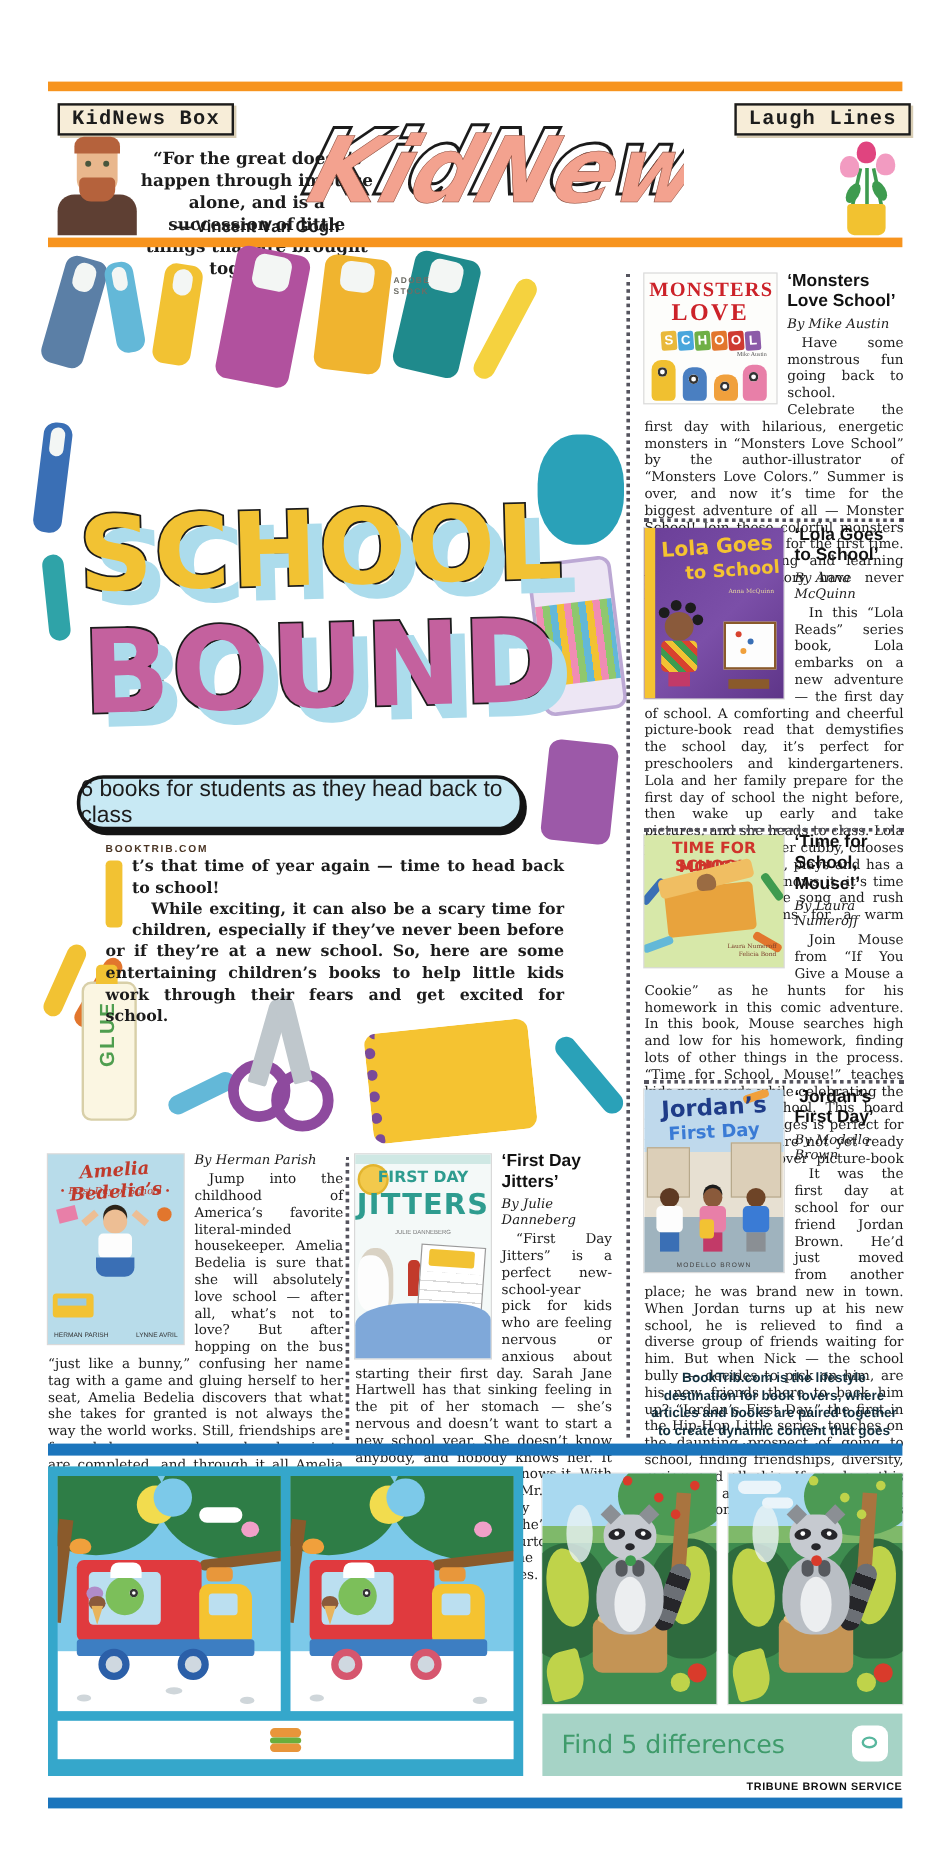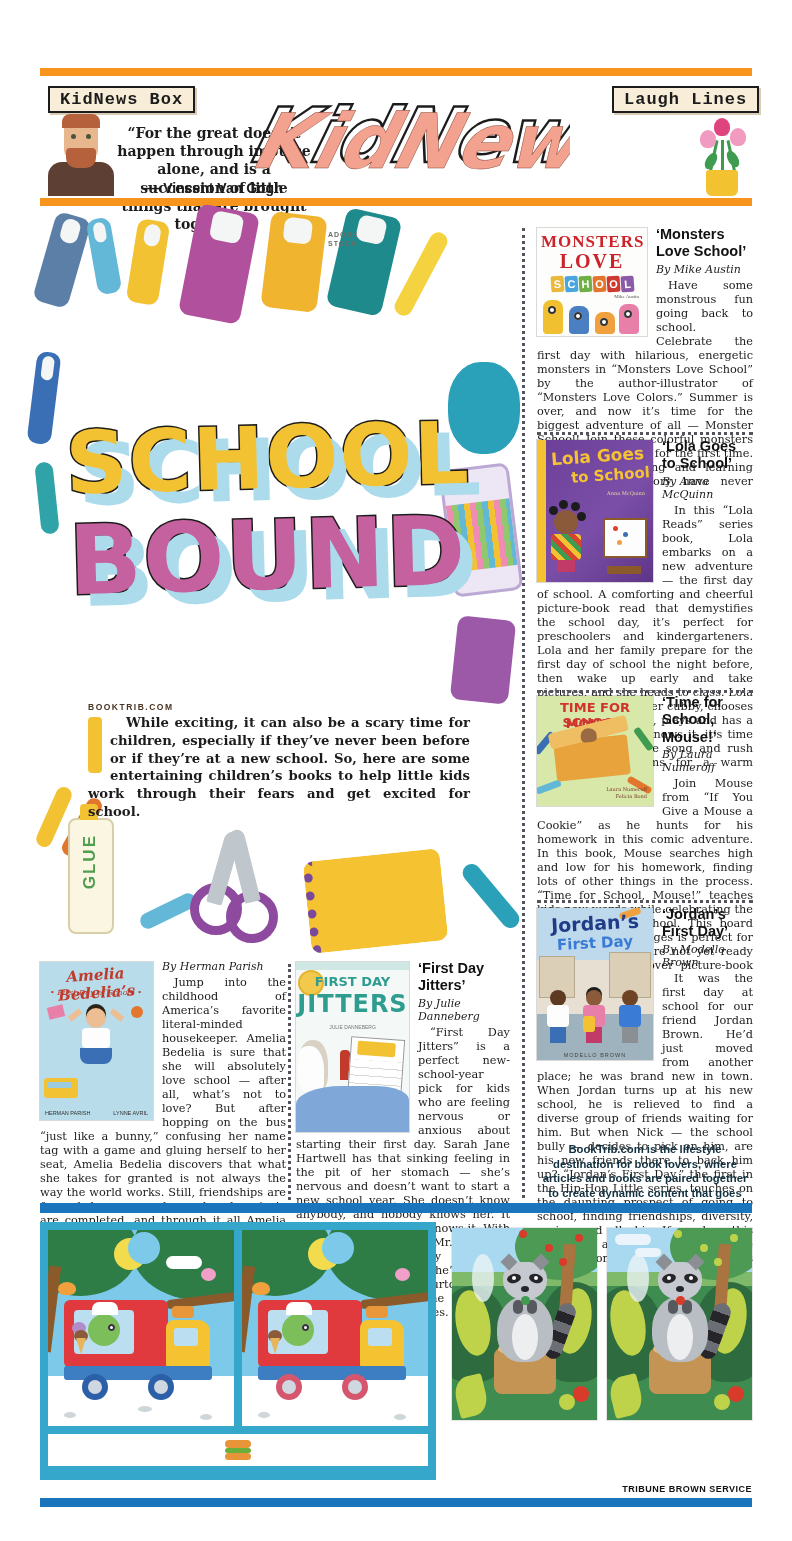--- a/index.html
+++ b/index.html
@@ -387,24 +387,28 @@
     </div>
 
     <div class="credit">
       <div>ADOBE</div>
       <div>STOCK</div>
     </div>
 
     <div class="hl hl1">SCHOOL</div>
     <div class="hl hl2">BOUND</div>
 
+    <div class="subbub">
+      <span>6 books for students as they head back to class</span>
+    </div>
 
     <div class="source">BOOKTRIB.COM</div>
     <div class="intro">
       <span class="dropcap">I</span>
+      <span>t’s that time of year again — time to head back to school!</span>
       <span class="p2">While exciting, it can also be a scary time for children, especially if they’ve never been before or if they’re at a new school. So, here are some entertaining children’s books to help little kids work through their fears and get excited for school.</span>
     </div>
   </div>
 
   <div class="vdots vmain"></div>
   <div class="vdots vbl"></div>
 
   <div class="rightcol">
 
     <div class="review rv0">
@@ -679,16 +683,20 @@
       <div class="rmaskL"></div>
         <div class="rmaskR"></div>
         <div class="reyeL"></div>
         <div class="reyeR"></div>
       <div class="rnose"></div>
         <div class="rpawL"></div>
         <div class="rpawR"></div>
         <div class="snack"></div>
     </div>
   </div>
+  <div class="band5">
+    <span>Find 5 differences</span>
+    <span class="eyebox"></span>
+  </div>
 
   <div class="tns">TRIBUNE BROWN SERVICE</div>
   <div class="bluebar bb2"></div>
 </div>
 
 </body></html>

